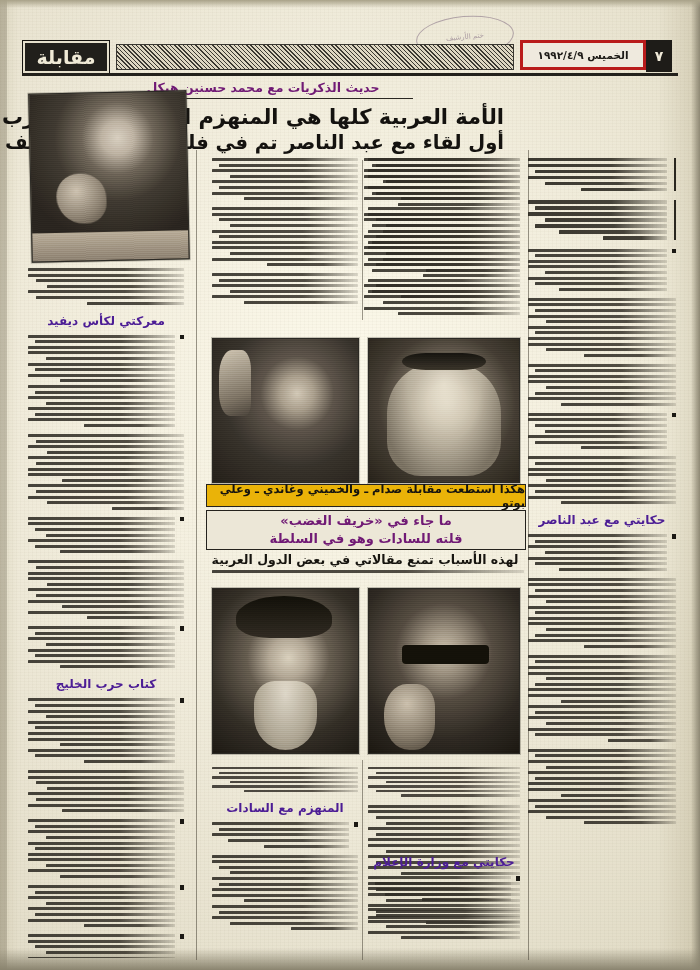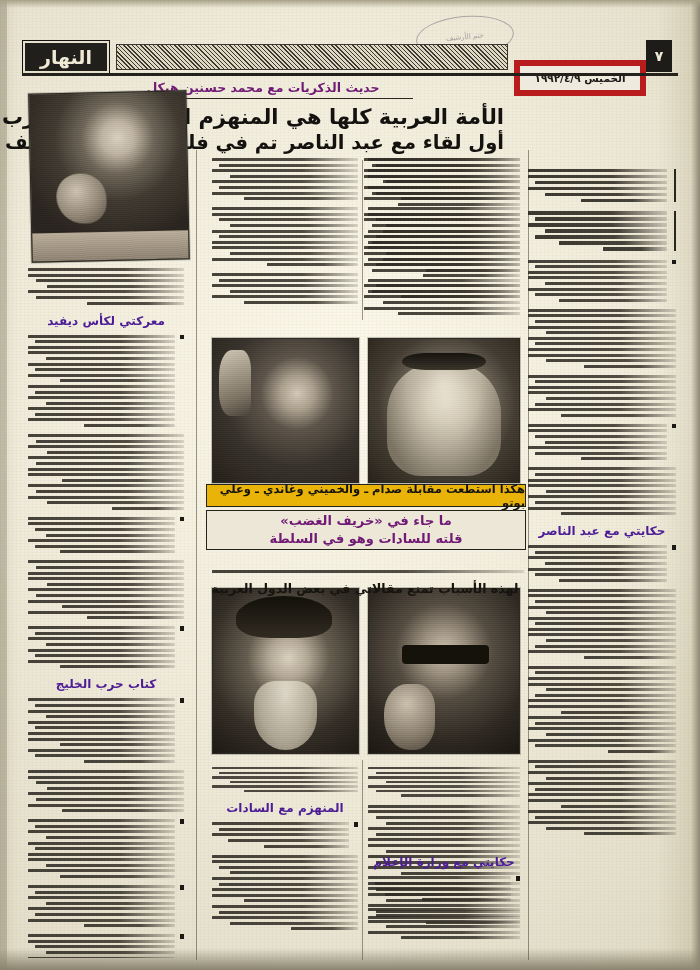--- a/index.html
+++ b/index.html
@@ -51,22 +51,22 @@
     box-shadow:inset 0 0 0 2px #e6e0cd, inset 0 0 0 3px #211f1b;
   }
   #rule-bar{
     flex:1;margin:4px 6px 4px 6px;height:24px;
     border:1px solid #2a2823;
     background:
       repeating-linear-gradient(45deg,#2c2a24 0px,#2c2a24 1px,#ddd6c1 1px,#ddd6c1 3px);
     opacity:.92;
   }
   #date-box{
-    min-width:104px;height:24px;margin:20px 0;
-    border:6px solid #b91c1c;
+    min-width:104px;height:24px;margin:0 0;
+    border:3px solid #b91c1c;
     background:#efeade;
     display:flex;align-items:center;justify-content:center;
     font-size:10.5px;font-weight:bold;color:#1d1b17;padding:0 8px;
   }
   #pagenum-box{
     width:26px;height:32px;margin-right:6px;
     background:#1e1c18;color:#f0ead8;
     display:flex;align-items:center;justify-content:center;
     font-size:14px;font-weight:bold;
   }
@@ -203,21 +203,21 @@
   #subhead-box{
     position:absolute;left:206px;top:510px;width:318px;height:38px;
     border:1.4px solid #24221d;background:#ece7d7;
     display:flex;flex-direction:column;align-items:center;justify-content:center;
   }
   #subhead-box .sb-line{
     font-size:13px;font-weight:bold;color:#701a75;letter-spacing:3px;line-height:1.35;
   }
   #subhead-extra{
     position:absolute;left:206px;top:552px;width:318px;
-    text-align:center;font-size:12.5px;font-weight:bold;color:#16140f;letter-spacing:.3px;margin-top:29px;
+    text-align:center;font-size:12.5px;font-weight:bold;color:#16140f;letter-spacing:.3px;
   }
 
   
   .colrule{position:absolute;width:1px;background:#4a4539;opacity:.55;}
 
   
   .col{position:absolute;overflow:hidden;}
   .tline{
     height:3px;margin-bottom:2.6px;
     background:linear-gradient(90deg,#2e2b24 0%,#3a362d 62%,rgba(58,54,45,.18) 100%);
@@ -259,21 +259,21 @@
   <div class="scan-edge" id="edge-left"></div>
   <div class="scan-edge" id="edge-right"></div>
   <div class="scan-edge" id="edge-top"></div>
   <div class="scan-edge" id="edge-bottom"></div>
 
   <div id="stamp">
     <div class="stamp-txt">ختم الأرشيف</div>
   </div>
 
   <div id="masthead">
-    <div id="brand">النهار</div>
+    <div id="brand">مقابلة</div>
     <div id="rule-bar"></div>
     <div id="date-box">الخميس ١٩٩٢/٤/٩</div>
     <div id="pagenum-box">٧</div>
   </div>
   <div id="masthead-underline"></div>
 
   <div id="headline-zone">
     <div id="kicker">حديث الذكريات مع محمد حسنين هيكل</div>
     <div id="kicker-rule"></div>
     <div class="head-line l1">الأمة العربية كلها هي المنهزم الحقيقي في حرب الخليج</div>
@@ -330,21 +330,21 @@
     <div class="sb-line">ما جاء في «خريف الغضب»</div>
     <div class="sb-line">قلته للسادات وهو في السلطة</div>
   </div>
   <div id="subhead-extra">لهذه الأسباب تمنع مقالاتي في بعض الدول العربية</div>
 
   <div class="colrule" style="left:196px;top:150px;height:810px;"></div>
   <div class="colrule" style="left:362px;top:160px;height:160px;"></div>
   <div class="colrule" style="left:362px;top:760px;height:200px;"></div>
   <div class="colrule" style="left:528px;top:150px;height:810px;"></div>
 
-  <div class="col" id="col-right" style="right:24px;top:169px;width:148px;height:800px;">
+  <div class="col" id="col-right" style="right:24px;top:158px;width:148px;height:800px;">
     <div class="lede">
       <div class="tline s1"></div>
         <div class="tline s1"></div>
         <div class="tline s2"></div>
       <div class="tline s1"></div>
         <div class="tline s3"></div>
         <div class="tline s5"></div>
     </div>
     <div class="lede">
       <div class="tline s1"></div>

